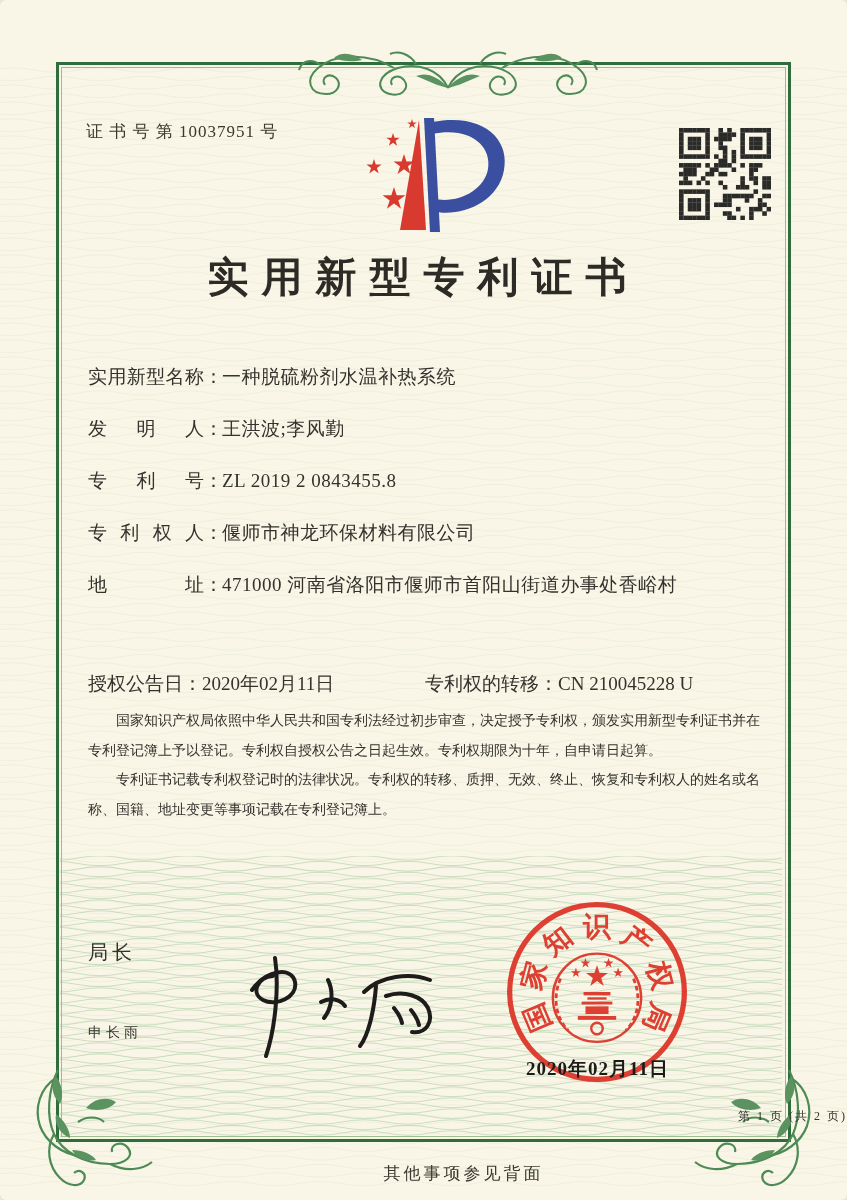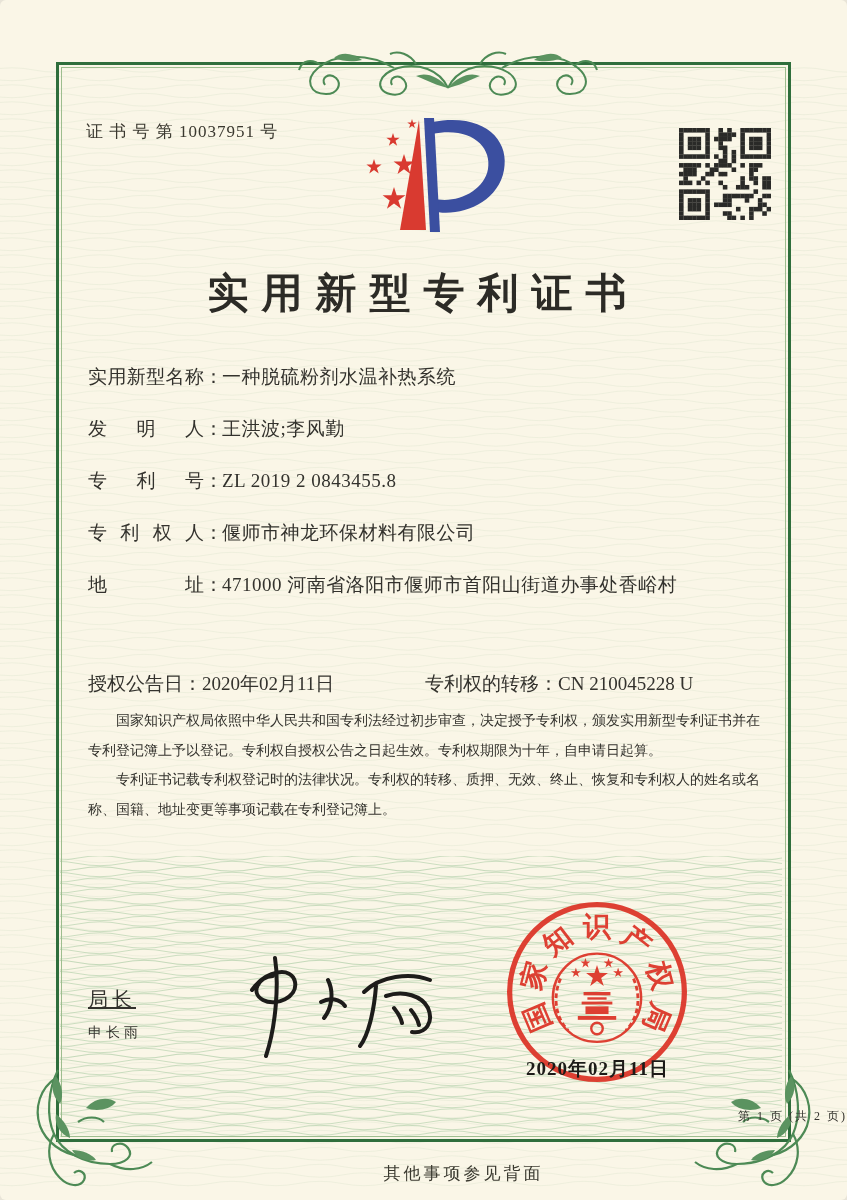--- a/index.html
+++ b/index.html
@@ -22,35 +22,35 @@
   .frame-inner{position:absolute;inset:2px;border:1.5px solid #9dbd8e;}
   
   .ornament path{stroke:#4d8a55;fill:none;}
   .ornament .leaf{fill:#5b9360;stroke:none;}
   
   .cert-no{left:86px;top:120px;font-size:17px;letter-spacing:1px;color:#3a382f;}
   .logo{left:350px;top:112px;}
   .qr{left:679px;top:128px;}
   
   .title{left:0;top:250px;width:847px;text-align:center;
-    font-size:41px;font-weight:600;letter-spacing:13px;color:#2c2b26;margin-top:16px;}
+    font-size:41px;font-weight:600;letter-spacing:13px;color:#2c2b26;}
   
   .fields{left:88px;top:364px;width:676px;font-size:19px;}
   .field{height:52px;white-space:nowrap;}
   .field .lab{display:inline-block;width:116px;text-align:justify;text-align-last:justify;vertical-align:top;}
   .field .colon{display:inline-block;width:18px;}
   .field .val{letter-spacing:.5px;}
   .grant-row{left:88px;top:671px;width:676px;font-size:19px;white-space:nowrap;}
   .grant-no{position:absolute;left:337px;top:0;}
   
   .body-text{left:88px;top:706px;width:672px;font-size:14px;line-height:29.5px;
     text-align:justify;}
   .body-text p{margin:0;text-indent:2em;}
   
-  .signer-title{left:88px;top:986px;font-size:20px;letter-spacing:4px;text-decoration:underline;}
+  .signer-title{left:88px;top:939px;font-size:20px;letter-spacing:4px;}
   .signer-name{left:88px;top:1024px;font-size:14px;letter-spacing:4px;}
   .signature{left:218px;top:950px;}
   .signature path{fill:none;stroke:#1d1c1a;stroke-linecap:round;}
   .seal{left:501px;top:896px;opacity:.93;}
   .seal text{fill:#dc3326;font-weight:bold;font-size:29px;font-family:"Liberation Serif","DejaVu Serif",serif;}
   .seal .red{fill:#dc3326;}
   .seal .ring{fill:none;stroke:#dc3326;}
   .seal-date{left:505px;top:1056px;width:185px;text-align:center;font-size:19px;
     letter-spacing:1px;color:#1c1b18;font-weight:bold;}
   .page-no{left:0;top:1108px;width:847px;text-align:right;font-size:12px;letter-spacing:2px;}

